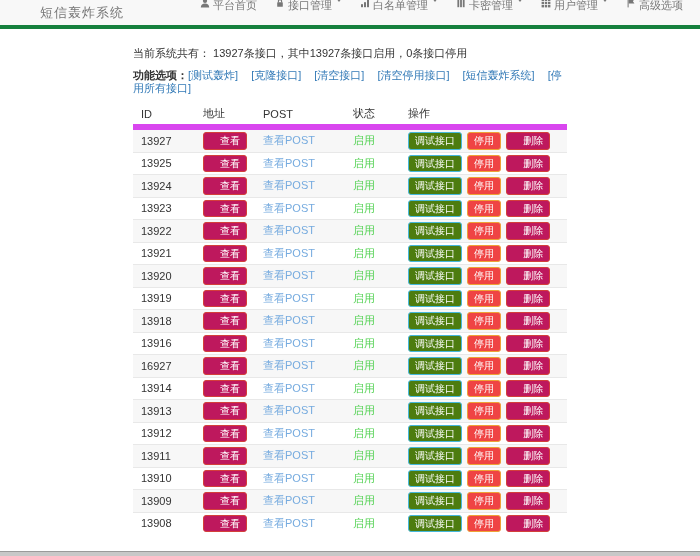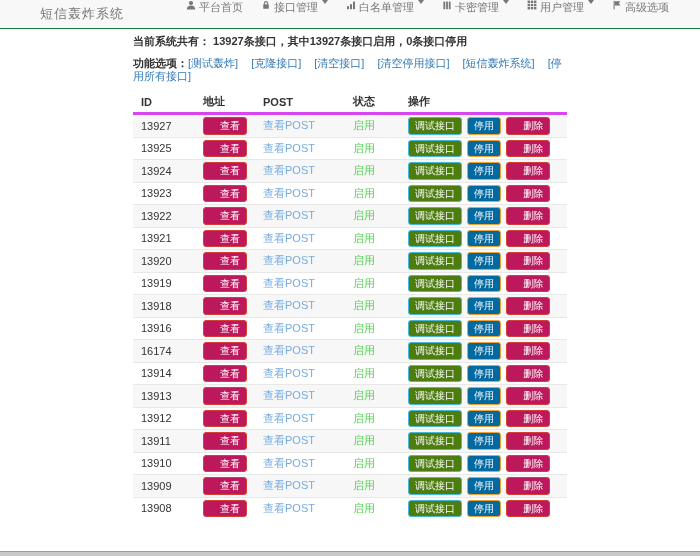--- a/index.html
+++ b/index.html
@@ -2,52 +2,52 @@
 <html><head>
 <meta charset="utf-8">
 <style>
   * { box-sizing: border-box; margin: 0; padding: 0; }
   html,body { background:#fff; }
   body { font-family: "Liberation Sans", "DejaVu Sans", sans-serif; font-size: 11px; color:#333; }
   .page { position:relative; width:700px; height:556px; overflow:hidden; background:#fff; }
 
   
   .navbar { display:flex; align-items:center; height:29px; background:#f8f8f8;
-            border-bottom:1px solid #15803d; padding:0 22px 0 40px; }
+            border-bottom:4px solid #15803d; padding:0 8px 0 40px; }
   .brand { color:#777; font-size:13px; letter-spacing:1px; cursor:pointer; white-space:nowrap; }
   .nav { margin-left:auto; display:flex; align-items:center; }
   .nav-item { display:flex; align-items:flex-start; color:#777; font-size:11px;
               padding:0 9px; cursor:pointer; white-space:nowrap; height:29px; }
   .nav-icon { display:inline-flex; margin-right:3px; }
   .nav-icon svg { width:10px; height:10px; fill:#777; }
   .caret { display:inline-block; width:0; height:0; margin-left:4px;
            border-left:3px solid transparent; border-right:3px solid transparent;
            border-top:4px solid #777; }
 
   
   .content { width:434px; margin:0 auto; padding-top:6px; }
-  .stats { font-weight:bold; color:#333; line-height:13px; margin-top:0; }
+  .stats { font-weight:normal; color:#333; line-height:13px; margin-top:12px; }
   .options { margin-top:9px; line-height:13px; }
   .opt-label { font-weight:bold; }
   .opt-link { color:#337ab7; text-decoration:none; margin-right:13px; cursor:pointer; }
 
   
   table { width:100%; border-collapse:collapse; margin-top:8px; font-size:11px; }
-  th { text-align:left; font-weight:bold; color:#333; padding:3px 8px;
-       border-bottom:3px solid #d946ef; }
+  th { text-align:left; font-weight:normal; color:#333; padding:3px 8px;
+       border-bottom:6px solid #d946ef; }
   th:nth-child(1){ width:62px; } th:nth-child(2){ width:54px; }
   th:nth-child(3){ width:90px; } th:nth-child(4){ width:55px; }
   td { padding:2px 8px; border-top:1px solid #e8e8e8; vertical-align:middle; }
   tbody tr:nth-child(odd) { background:#f7f7f7; }
   .btn { display:inline-block; padding:2px 6px; font-size:10px; line-height:1.15;
          color:#fff; border-radius:3px; border:1px solid transparent; cursor:pointer;
          font-family:inherit; white-space:nowrap; }
   .btn-danger  { background:#be185d; border-color:#d43f3a;padding-left:16px; }
   .btn-info    { background:#4d7c0f; border-color:#46b8da; }
-  .btn-warning { background:#0369a1; border-color:#eea236; }
+  .btn-warning { background:#ef4444; border-color:#eea236; }
   .ops .btn { margin-right:2px; }
   .post-link { color:#76abdf; text-decoration:none; cursor:pointer; }
   .status-enabled { color:#53d253;margin-top:40px; }
 
   
   .hscrollbar { position:absolute; left:0; bottom:0; width:700px; height:5px;
                 background:#c8c8c8; border-top:1px solid #9a9a9a; }
 </style>
 </head>
 <body>
@@ -250,21 +250,21 @@
     <td><button class="btn btn-danger">查看</button></td>
     <td><a class="post-link">查看POST</a></td>
     <td><span class="status-enabled">启用</span></td>
     <td class="ops">
       <button class="btn btn-info">调试接口</button>
       <button class="btn btn-warning">停用</button>
       <button class="btn btn-danger">删除</button>
     </td>
   </tr>
           <tr>
-    <td>16174</td>
+    <td>16927</td>
     <td><button class="btn btn-danger">查看</button></td>
     <td><a class="post-link">查看POST</a></td>
     <td><span class="status-enabled">启用</span></td>
     <td class="ops">
       <button class="btn btn-info">调试接口</button>
       <button class="btn btn-warning">停用</button>
       <button class="btn btn-danger">删除</button>
     </td>
   </tr>
           <tr>

